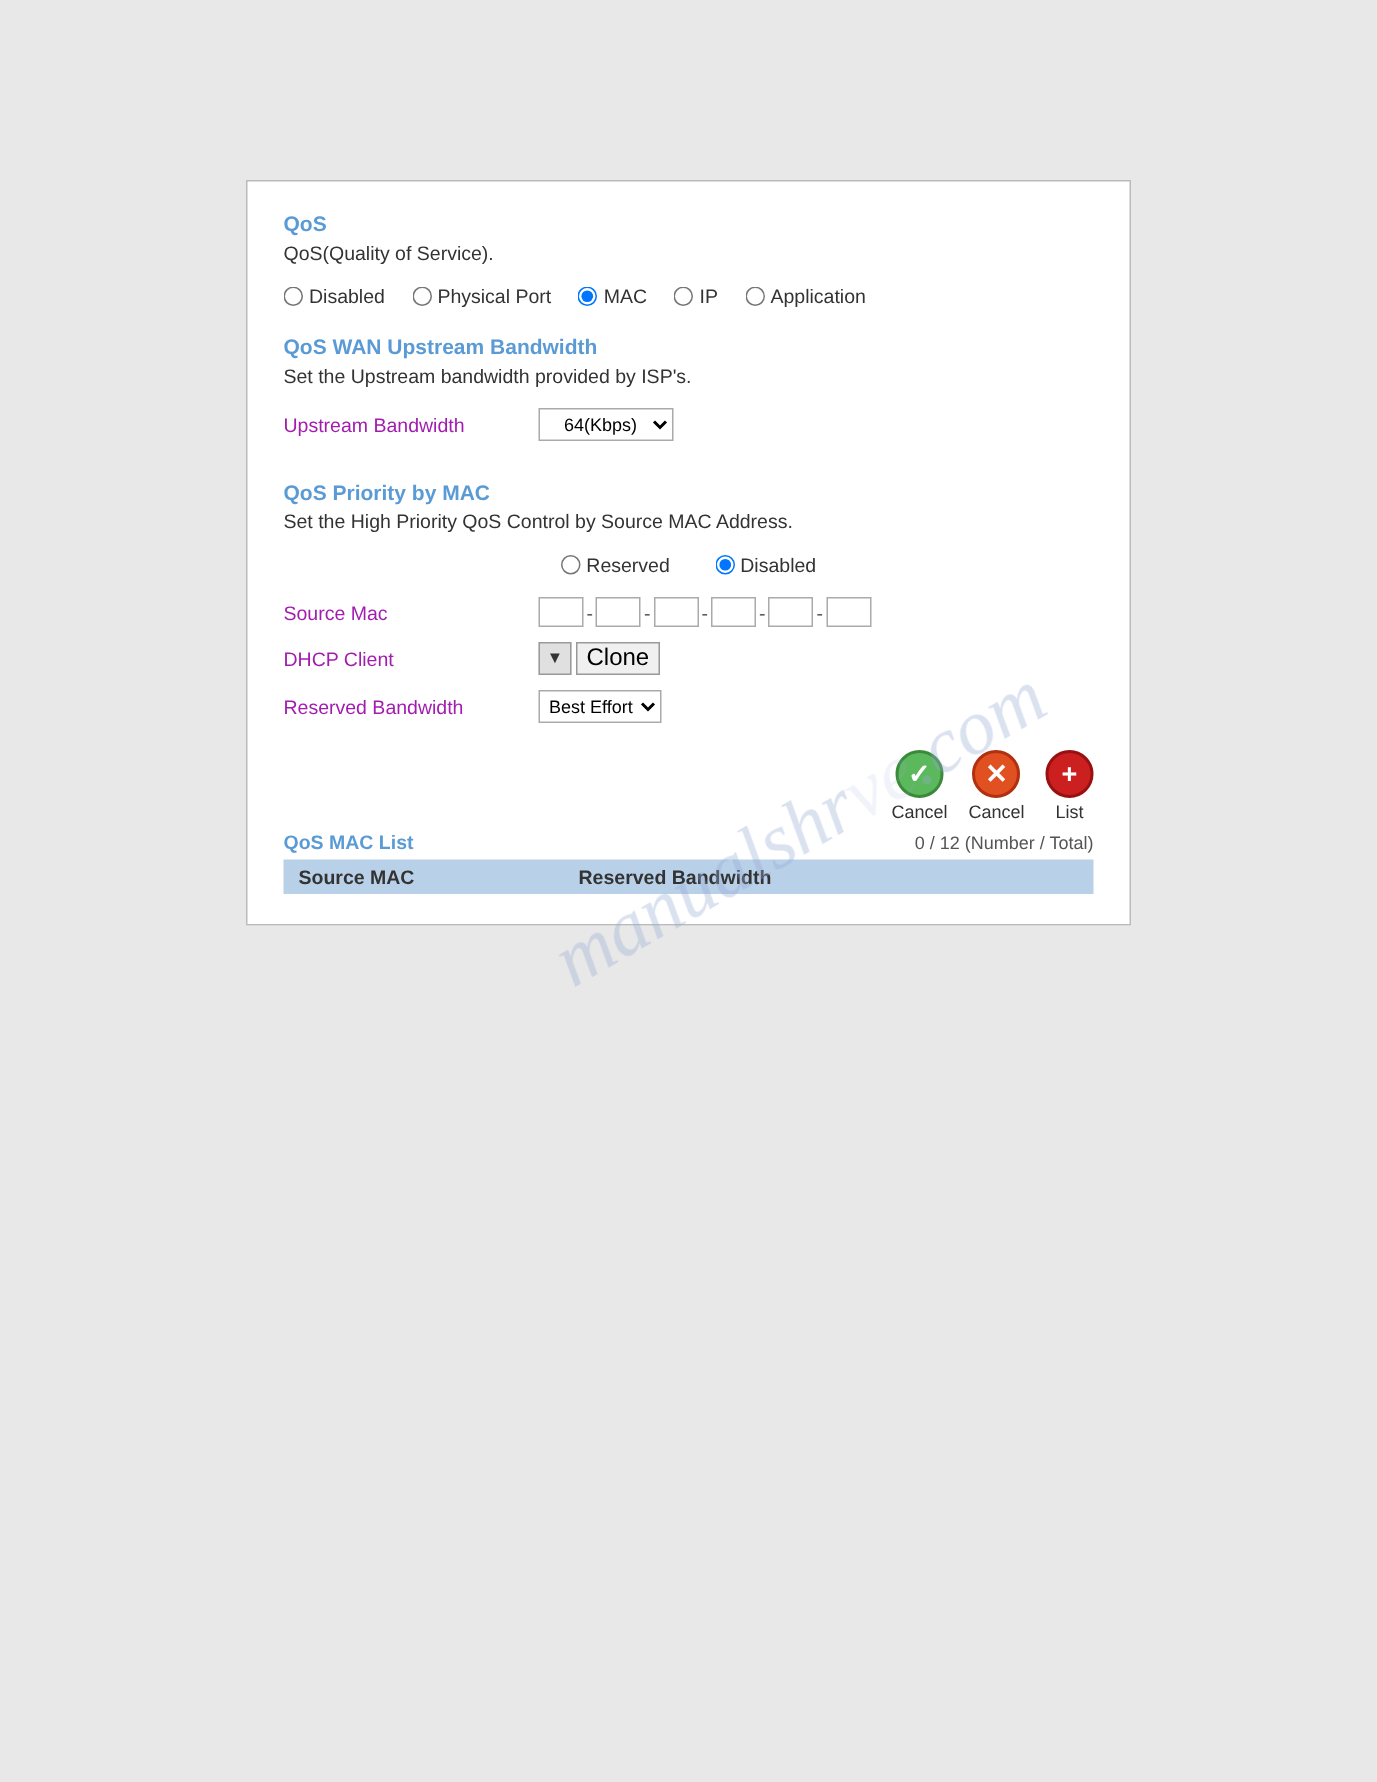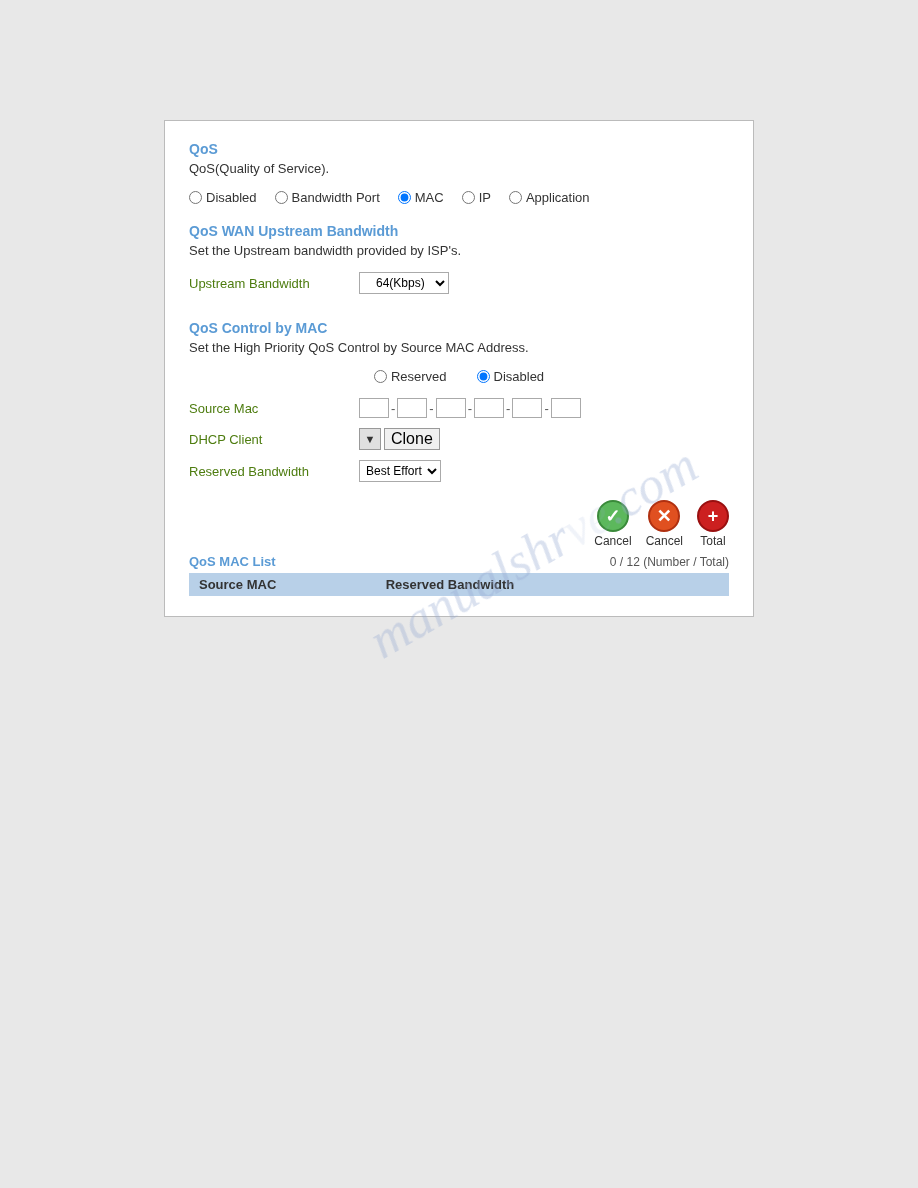--- a/index.html
+++ b/index.html
@@ -49,21 +49,21 @@
       margin: 0;
     }
     .form-row {
       display: flex;
       align-items: center;
       margin-bottom: 10px;
     }
     .form-label {
       width: 170px;
       font-size: 13px;
-      color: #4d7c0f;
+      color: #a21caf;
     }
     select {
       font-size: 12px;
       border: 1px solid #aaa;
       background: #fff;
       padding: 1px 2px;
       height: 22px;
     }
     .upstream-select {
       width: 90px;
@@ -199,21 +199,21 @@
   <div class="section-title">QoS</div>
   <div class="section-desc">QoS(Quality of Service).</div>
 
   <div class="radio-row">
     <label class="radio-item">
       <input type="radio" name="qos_mode" style="">
       <span>Disabled</span>
     </label>
     <label class="radio-item">
       <input type="radio" name="qos_mode" style="">
-      <span>Bandwidth Port</span>
+      <span>Physical Port</span>
     </label>
     <label class="radio-item">
       <input type="radio" name="qos_mode" checked="" style="">
       <span>MAC</span>
     </label>
     <label class="radio-item">
       <input type="radio" name="qos_mode" style="">
       <span>IP</span>
     </label>
     <label class="radio-item">
@@ -232,21 +232,21 @@
       <option>128(Kbps)</option>
       <option>256(Kbps)</option>
       <option>512(Kbps)</option>
       <option>1(Mbps)</option>
       <option>2(Mbps)</option>
     </select>
   </div>
 
   <div style="height:16px;"></div>
 
-  <div class="section-title">QoS Control by MAC</div>
+  <div class="section-title">QoS Priority by MAC</div>
   <div class="section-desc">Set the High Priority QoS Control by Source MAC Address.</div>
 
   <div class="enabled-disabled-row">
     <label class="radio-item">
       <input type="radio" name="mac_control" style="">
       <span>Reserved</span>
     </label>
     <label class="radio-item">
       <input type="radio" name="mac_control" checked="" style="">
       <span>Disabled</span>
@@ -300,21 +300,21 @@
     <button class="action-btn">
       <div class="cancel-circle">
         <span style="color:#fff;font-size:18px;font-weight:bold;">✕</span>
       </div>
       <span>Cancel</span>
     </button>
     <button class="action-btn">
       <div class="help-circle">
         <span style="color:#fff;font-size:18px;font-weight:bold;">+</span>
       </div>
-      <span>Total</span>
+      <span>List</span>
     </button>
   </div>
 
   <div class="qos-mac-list-header">
     <span class="qos-mac-list-title">QoS MAC List</span>
     <span class="qos-mac-list-count">0 / 12 (Number / Total)</span>
   </div>
   <div class="table-header">
     <div class="col col-source">Source MAC</div>
     <div class="col col-bandwidth">Reserved Bandwidth</div>

